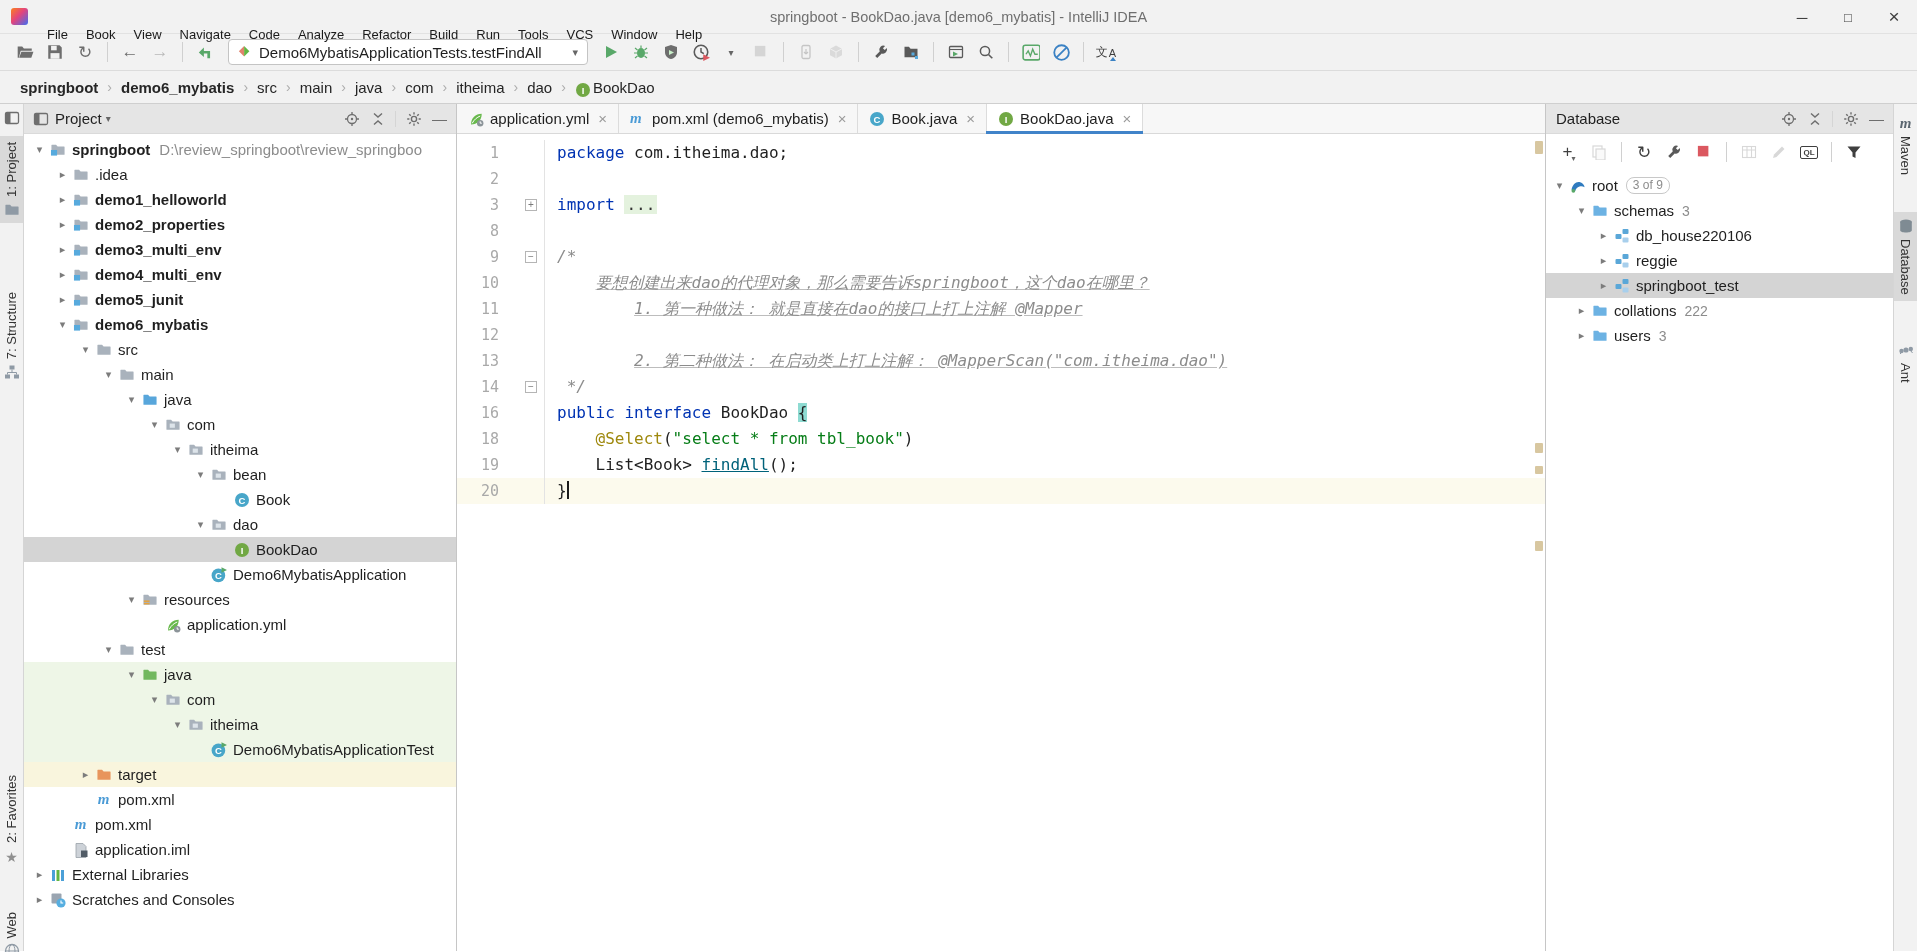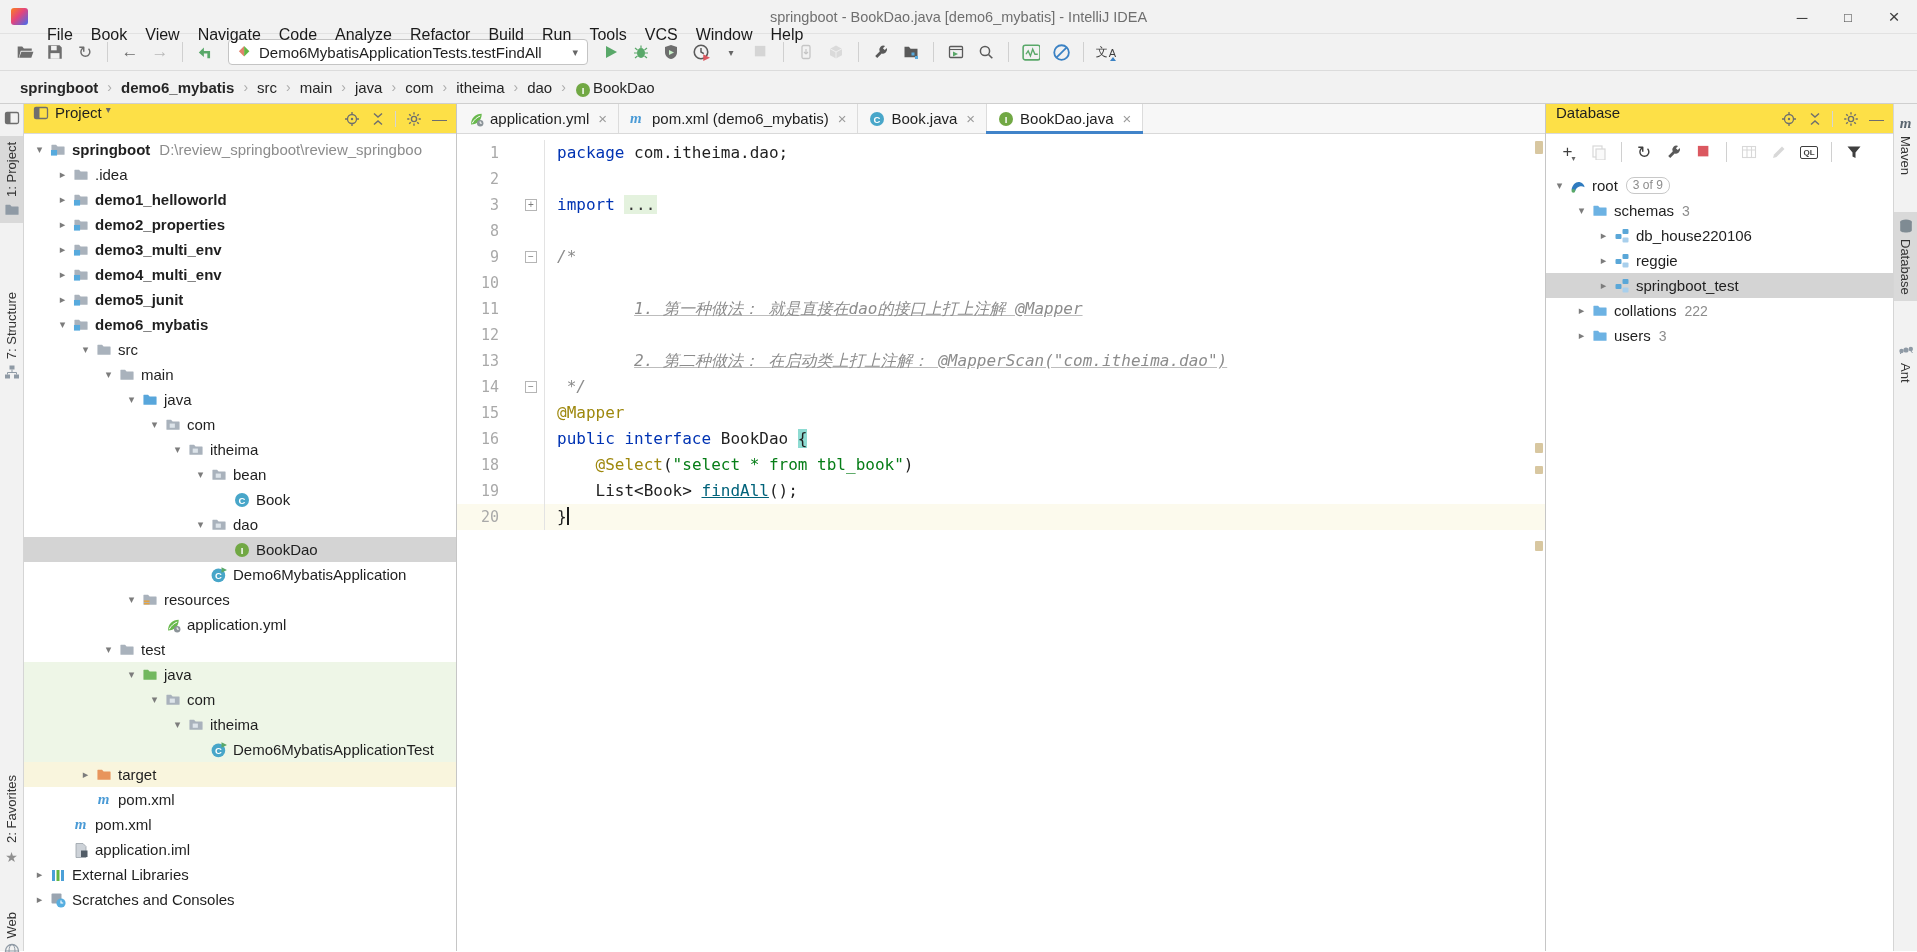--- a/index.html
+++ b/index.html
@@ -4,21 +4,21 @@
 <style>
   * { margin:0; padding:0; box-sizing:border-box; }
   html,body { background:#888; }
   #app { width:1917px; height:952px; position:relative; overflow:hidden;
          font-family:"Liberation Sans","DejaVu Sans",sans-serif; font-size:15px; color:#1f1f1f; background:#fff; }
 
   
   #titlebar { height:34px; background:#f2f2f2; display:flex; align-items:center; position:relative; border-bottom:1px solid #e2e2e2; }
   #logo { width:17px; height:17px; border-radius:3px; margin:0 10px 0 11px;
           background:linear-gradient(135deg,#fc801d 0%,#e3447d 45%,#3f6ef2 100%); }
-  .menu-item { padding:0 9px; height:34px; line-height:34px; font-size:16px; color:#1a1a1a; cursor:default;margin-top:36px; }
+  .menu-item { padding:0 9px; height:34px; line-height:34px; font-size:13px; color:#1a1a1a; cursor:default;margin-top:36px; }
   #win-title { position:absolute; left:50%; transform:translateX(-50%); color:#6f6f6f; font-size:14.5px; white-space:nowrap; }
   #winbtns { position:absolute; right:0; top:0; height:34px; display:flex; }
   .winbtn { width:46px; height:34px; display:flex; align-items:center; justify-content:center; color:#404040; font-size:15px; }
 
   
   #toolbar { height:37px; background:#f2f2f2; border-bottom:1px solid #dcdcdc; display:flex; align-items:center; padding:0 10px; }
   .tbi { width:24px; height:24px; display:flex; align-items:center; justify-content:center; margin:0 3px; font-size:17px; color:#6e6e6e; }
   .tbi.disabled { opacity:.38; }
   .tb-sep { width:1px; height:20px; background:#d0d0d0; margin:0 7px; }
   #run-combo { height:26px; width:360px; border:1px solid #c4c4c4; border-radius:4px; background:#fff;
@@ -38,21 +38,21 @@
   #left-strip  { border-right:1px solid #d5d5d5; }
   #right-strip { border-left:1px solid #d5d5d5; }
   .vtab { position:absolute; left:0; width:23px; display:flex; flex-direction:column; align-items:center; gap:5px; padding:6px 0; }
   .vtab.active { background:#d9d9d9; }
   .vtext-l { writing-mode:vertical-rl; transform:rotate(180deg); font-size:13px; color:#333; }
   .vtext-r { writing-mode:vertical-rl; font-size:13px; color:#333; }
 
   
   #project-panel { width:433px; flex:none; border-right:1px solid #c6c6c6; display:flex; flex-direction:column; background:#fff; overflow:hidden; }
   #db-panel { width:348px; flex:none; border-left:1px solid #c6c6c6; background:#fff; overflow:hidden; display:flex; flex-direction:column; }
-  .panel-header { height:30px; flex:none; display:flex; padding:0 8px; background:#fde047; border-bottom:1px solid #dadada; }
+  .panel-header { height:30px; flex:none; display:flex; align-items:center; padding:0 8px; background:#e5e5e5; border-bottom:1px solid #dadada; }
   .panel-title { margin:0 4px 0 6px; }
   .ph-caret { font-size:10px; color:#666; margin-right:6px; }
   .ph-icons { margin-left:auto; display:flex; align-items:center; gap:9px; }
   .ph-ic { width:17px; height:17px; display:flex; align-items:center; justify-content:center; color:#6e6e6e; font-size:15px; }
   .ph-sep { width:1px; height:16px; background:#d5d5d5; }
 
   .tree { flex:1; overflow:hidden; padding-top:3px; }
   .trow { height:25px; display:flex; align-items:center; white-space:nowrap; overflow:hidden; }
   .trow .arr { width:19px; flex:none; text-align:center; font-size:11px; color:#7c7c7c; }
   .trow .ic { width:17px; height:16px; flex:none; margin-right:6px; display:flex; align-items:center; justify-content:center; }
@@ -709,26 +709,25 @@
             <span>BookDao.java</span>
             <span class="close">×</span>
           </div>
         </div>
       <div id="code">
           <div class="cl"><div class="gut"><span class="gnum">1</span></div><div class="codecell"><span class="tk-k">package</span><span class="tk-p"> com.itheima.dao;</span></div></div>
           <div class="cl"><div class="gut"><span class="gnum">2</span></div><div class="codecell"></div></div>
           <div class="cl"><div class="gut"><span class="gnum">3</span><span class="gfold">+</span></div><div class="codecell"><span class="tk-k">import</span><span class="tk-p"> </span><span class="tk-f">...</span></div></div>
           <div class="cl"><div class="gut"><span class="gnum">8</span></div><div class="codecell"></div></div>
           <div class="cl"><div class="gut"><span class="gnum">9</span><span class="gfold">−</span></div><div class="codecell"><span class="tk-c">/*</span></div></div>
-          <div class="cl"><div class="gut"><span class="gnum">10</span></div></div>
+          <div class="cl"><div class="gut"><span class="gnum">10</span></div><div class="codecell"><span class="tk-p">    </span><span class="tk-cu">要想创建出来dao的代理对象，那么需要告诉springboot，这个dao在哪里？</span></div></div>
           <div class="cl"><div class="gut"><span class="gnum">11</span></div><div class="codecell"><span class="tk-p">        </span><span class="tk-cu">1. 第一种做法： 就是直接在dao的接口上打上注解 @Mapper</span></div></div>
           <div class="cl"><div class="gut"><span class="gnum">12</span></div><div class="codecell"></div></div>
           <div class="cl"><div class="gut"><span class="gnum">13</span></div><div class="codecell"><span class="tk-p">        </span><span class="tk-cu">2. 第二种做法： 在启动类上打上注解： @MapperScan("com.itheima.dao")</span></div></div>
           <div class="cl"><div class="gut"><span class="gnum">14</span><span class="gfold">−</span></div><div class="codecell"><span class="tk-c"> */</span></div></div>
-          <div class="cl"><div class="gut"><span class="gnum">15</span></div><div class="codecell"><span class="tk-a">@Mapper</span></div></div>
           <div class="cl"><div class="gut"><span class="gnum">16</span></div><div class="codecell"><span class="tk-k">public</span><span class="tk-p"> </span><span class="tk-k">interface</span><span class="tk-p"> BookDao </span><span class="tk-b">{</span></div></div>
           <div class="cl"><div class="gut"><span class="gnum">18</span></div><div class="codecell"><span class="tk-p">    </span><span class="tk-a">@Select</span><span class="tk-p">(</span><span class="tk-s">"select * from tbl_book"</span><span class="tk-p">)</span></div></div>
           <div class="cl"><div class="gut"><span class="gnum">19</span></div><div class="codecell"><span class="tk-p">    List&lt;Book&gt; </span><span class="tk-m">findAll</span><span class="tk-p">();</span></div></div>
           <div class="cl caretline"><div class="gut"><span class="gnum">20</span></div><div class="codecell"><span class="tk-p">}</span><span class="caret-bar"></span></div></div>
         </div>
       <div id="stripe">
           <div class="stripe-mark" style="top: 6px; height: 13px;"></div>
           <div class="stripe-mark" style="top: 308px; height: 10px;"></div>
           <div class="stripe-mark" style="top: 331px; height: 8px;"></div>
           <div class="stripe-mark" style="top: 406px; height: 10px;"></div>

